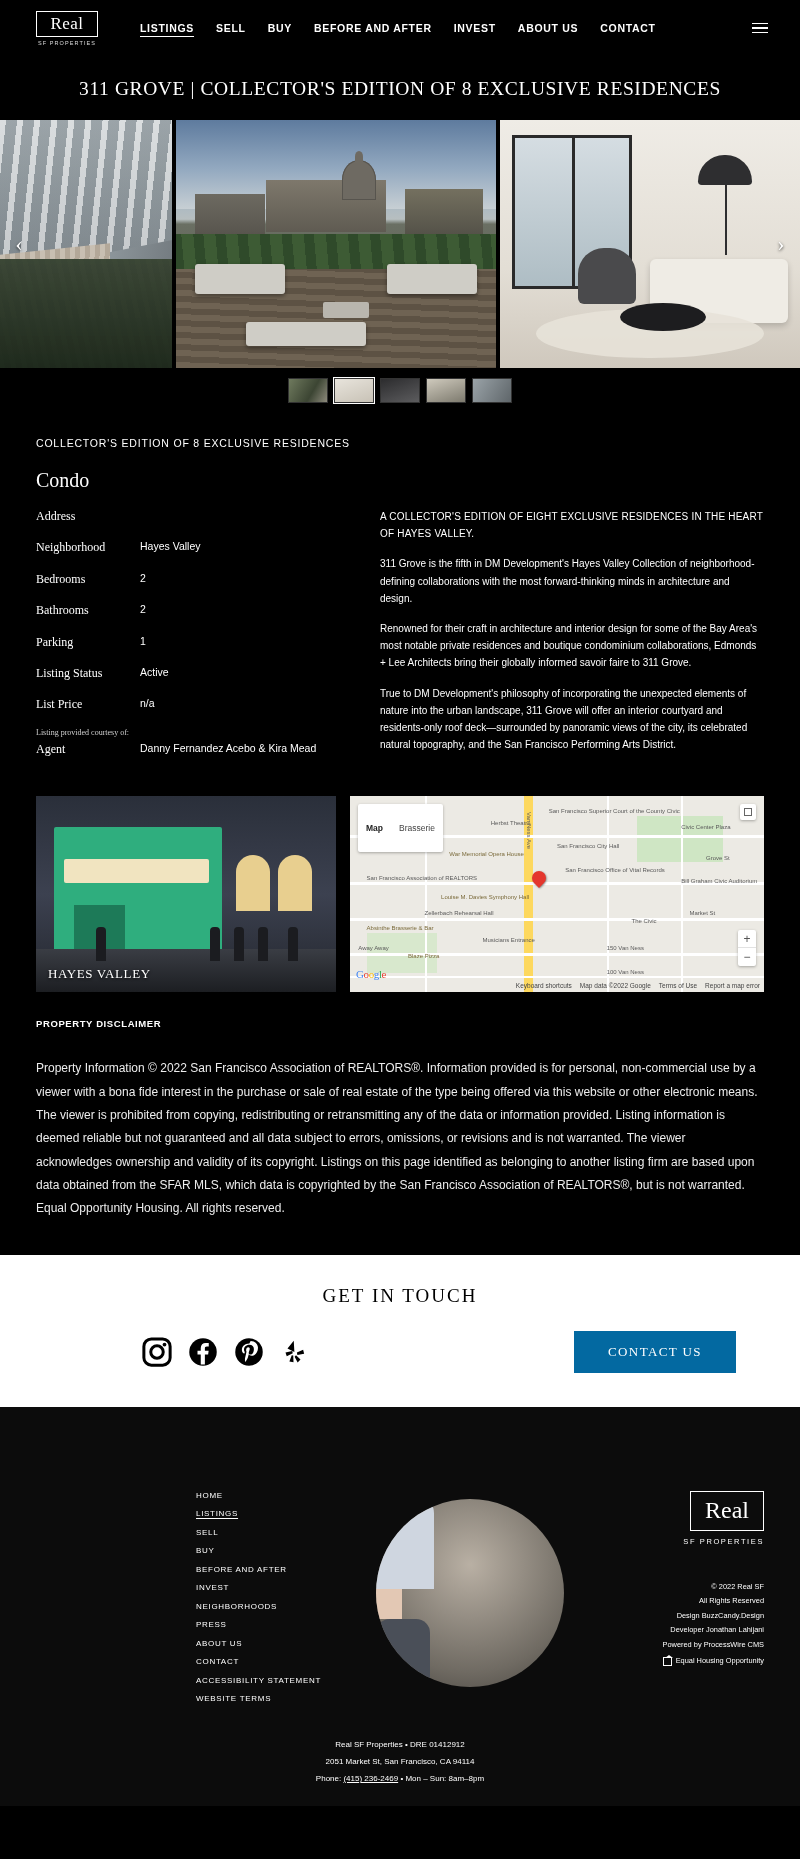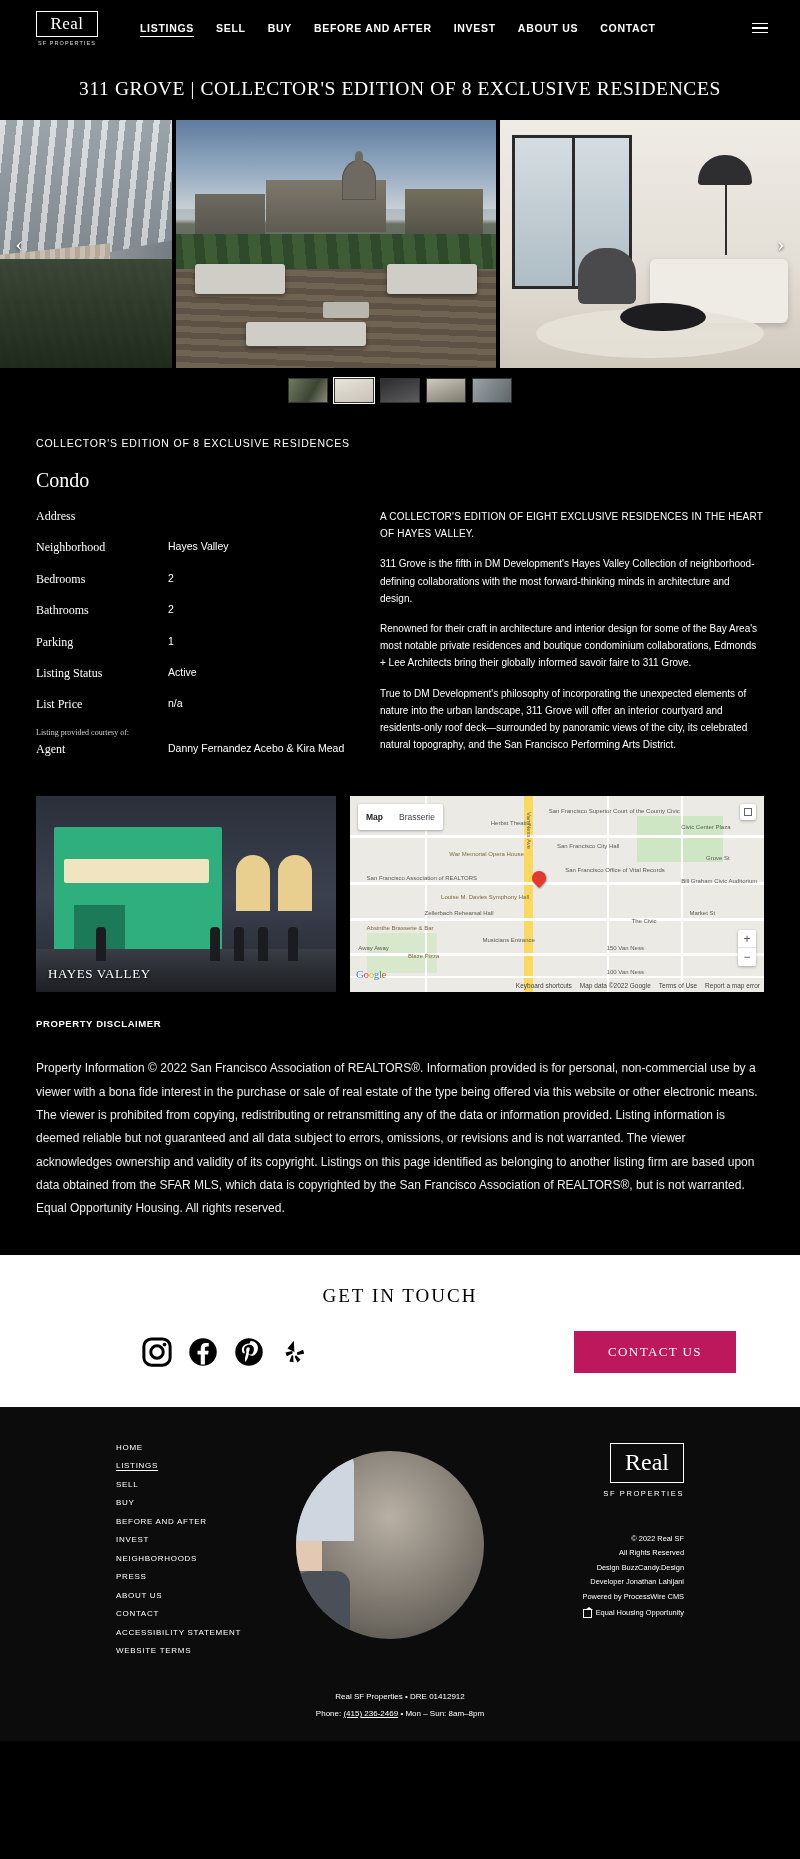--- a/index.html
+++ b/index.html
@@ -178,21 +178,21 @@
 
   
   .details { padding: 18px 36px 10px; }
   .eyebrow { font-size: 10.5px; letter-spacing: .8px; margin-bottom: 20px; }
   .ptype {
     font-family: "Liberation Serif", serif;
     font-size: 20px; font-weight: 400; margin-bottom: 16px;
   }
   .cols { display: flex; gap: 34px; }
   .spec-col { width: 310px; flex: none; }
-  .spec-row { display: flex; margin-bottom: 14px; font-size: 10.5px; line-height: 1.45; gap: 28px; }
+  .spec-row { display: flex; margin-bottom: 14px; font-size: 10.5px; line-height: 1.45; }
   .spec-label { width: 104px; flex: none; font-family: "Liberation Serif", serif; font-size: 12px; }
   .spec-val { flex: 1; }
   .courtesy { font-family: "Liberation Serif", serif; font-size: 8px; color: #cfcfcf; margin-bottom: 4px; }
   .desc-col { flex: 1; font-size: 10px; line-height: 1.72; }
   .desc-col p { margin-bottom: 13px; }
   .desc-col p.caps { letter-spacing: .2px; }
 
   
   .media-row { display: flex; gap: 14px; padding: 14px 36px 0; }
   .hood {
@@ -226,21 +226,21 @@
     position: absolute; left: 44%; top: 38%; width: 14px; height: 14px;
     background: #e4372e; border-radius: 50% 50% 50% 0;
     transform: rotate(-45deg);
     box-shadow: 0 1px 2px rgba(0,0,0,.45);
   }
   .map-toggle {
     position: absolute; left: 8px; top: 8px; display: flex;
     background: #fff; border-radius: 2px; box-shadow: 0 1px 3px rgba(0,0,0,.3);
     font-size: 8.5px; color: #444; overflow: hidden;
   }
-  .map-toggle div { padding: 8px 8px; cursor: pointer; }
+  .map-toggle div { padding: 19px 8px; cursor: pointer; }
   .map-toggle div.sel { font-weight: bold; color: #222; }
   .map-fs {
     position: absolute; right: 8px; top: 8px; width: 16px; height: 16px;
     background: #fff; border-radius: 2px; box-shadow: 0 1px 3px rgba(0,0,0,.3);
     cursor: pointer;
   }
   .map-fs:before { content:""; position:absolute; inset:4px; border:1.4px solid #666; }
   .map-zoom {
     position: absolute; right: 8px; bottom: 26px; width: 18px;
     background: #fff; border-radius: 2px; box-shadow: 0 1px 3px rgba(0,0,0,.3);
@@ -270,28 +270,28 @@
   
   .touch { background: #fff; color: #000; padding: 30px 36px 34px; }
   .touch h2 {
     text-align: center; font-family: Liberation Serif, serif;
     font-weight: 400; font-size: 19px; letter-spacing: 2px; margin-bottom: 24px;
   }
   .touch-row { display: flex; align-items: center; justify-content: space-between; padding: 0 28px; }
   .socials { display: flex; gap: 16px; align-items: center; margin-left: 78px; }
   .soc { width: 30px; height: 30px; cursor: pointer; }
   .contact-btn {
-    background: #be185d; color: #fff; border: none;
+    background: #0369a1; color: #fff; border: none;
     font-family: "Liberation Serif", serif; font-size: 13px; letter-spacing: 1.4px;
     padding: 13px 34px; cursor: pointer;
   }
 
   
   .footer { background: #0c0c0c; padding: 36px 36px 18px; position: relative; }
-  .footer-grid { display: flex; justify-content: center; }
+  .footer-grid { display: flex; justify-content: flex-end; margin-top: 48px; }
   .f-links { width: 180px; display: flex; flex-direction: column; gap: 9.5px; }
   .f-links a { color: #fff; text-decoration: none; font-size: 8px; letter-spacing: .7px; }
   .f-links a.active { text-decoration: underline; text-underline-offset: 2px; }
   .f-photo {
     width: 188px; height: 188px; border-radius: 50%; overflow: hidden;
     margin-top: 8px; position: relative;
     background: radial-gradient(circle at 50% 35%, #b9b0a4, #6f6a62 70%, #46433e);
   }
   .f-photo .h1 { width: 26px; height: 30px; background: #e3c8b4; left: 34px; top: 74px; }
   .f-photo .b1 { width: 58px; height: 90px; background: #cfd6e0; left: 18px; top: 100px; border-radius: 14px 14px 0 0;}
@@ -566,19 +566,20 @@
           <div class="f-eho">
             <span class="eho-icon"></span>
             <span>Equal Housing Opportunity</span>
           </div>
         </div>
       </div>
     </div>
 
     <div class="f-bottom">
       <div>Real SF Properties • DRE 01412912</div>
+      <div>2051 Market St, San Francisco, CA 94114</div>
       <div>
         <span>Phone: </span><a href="#">(415) 236-2469</a><span> • Mon – Sun: 8am–8pm</span>
       </div>
     </div>
   </div>
 
 </div>
 
 </body></html>

